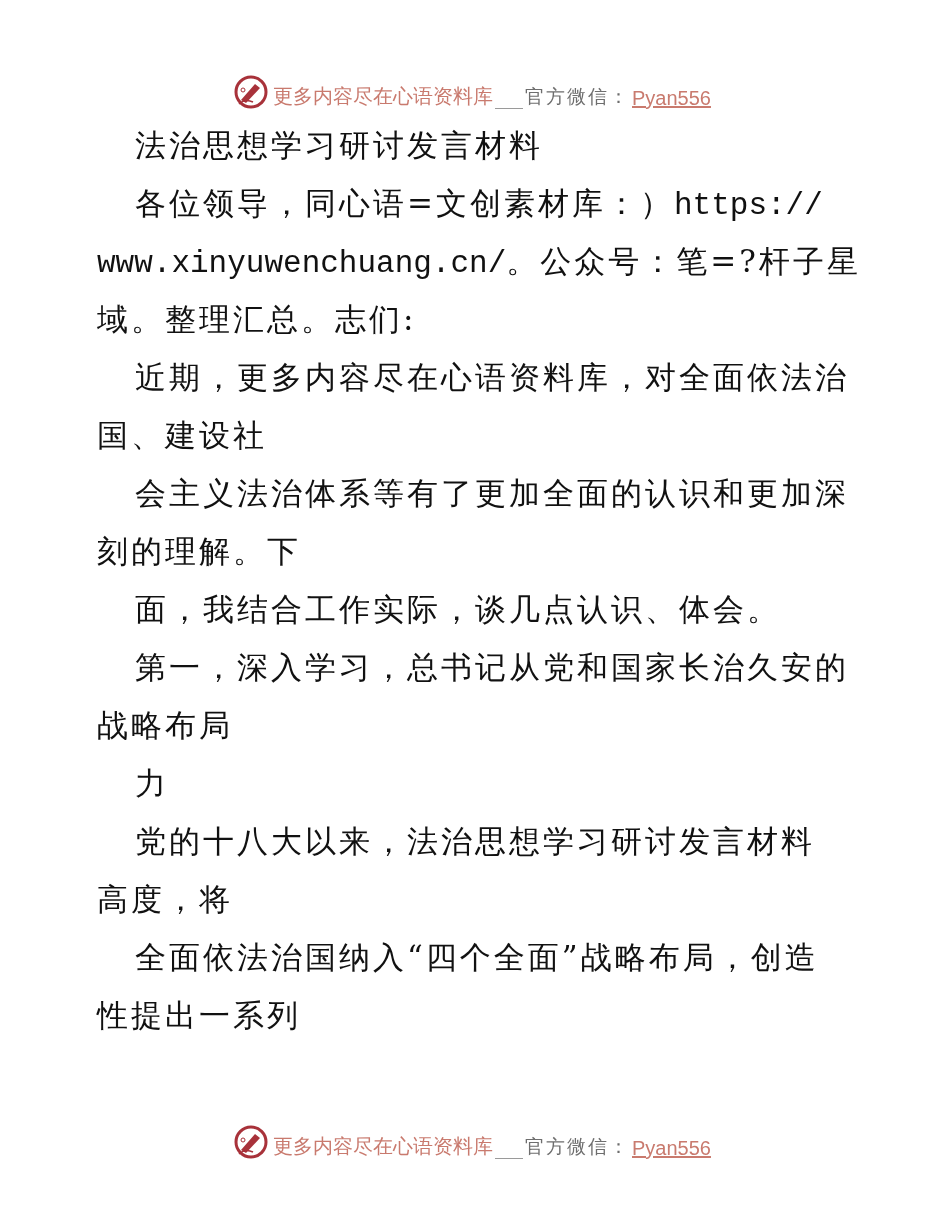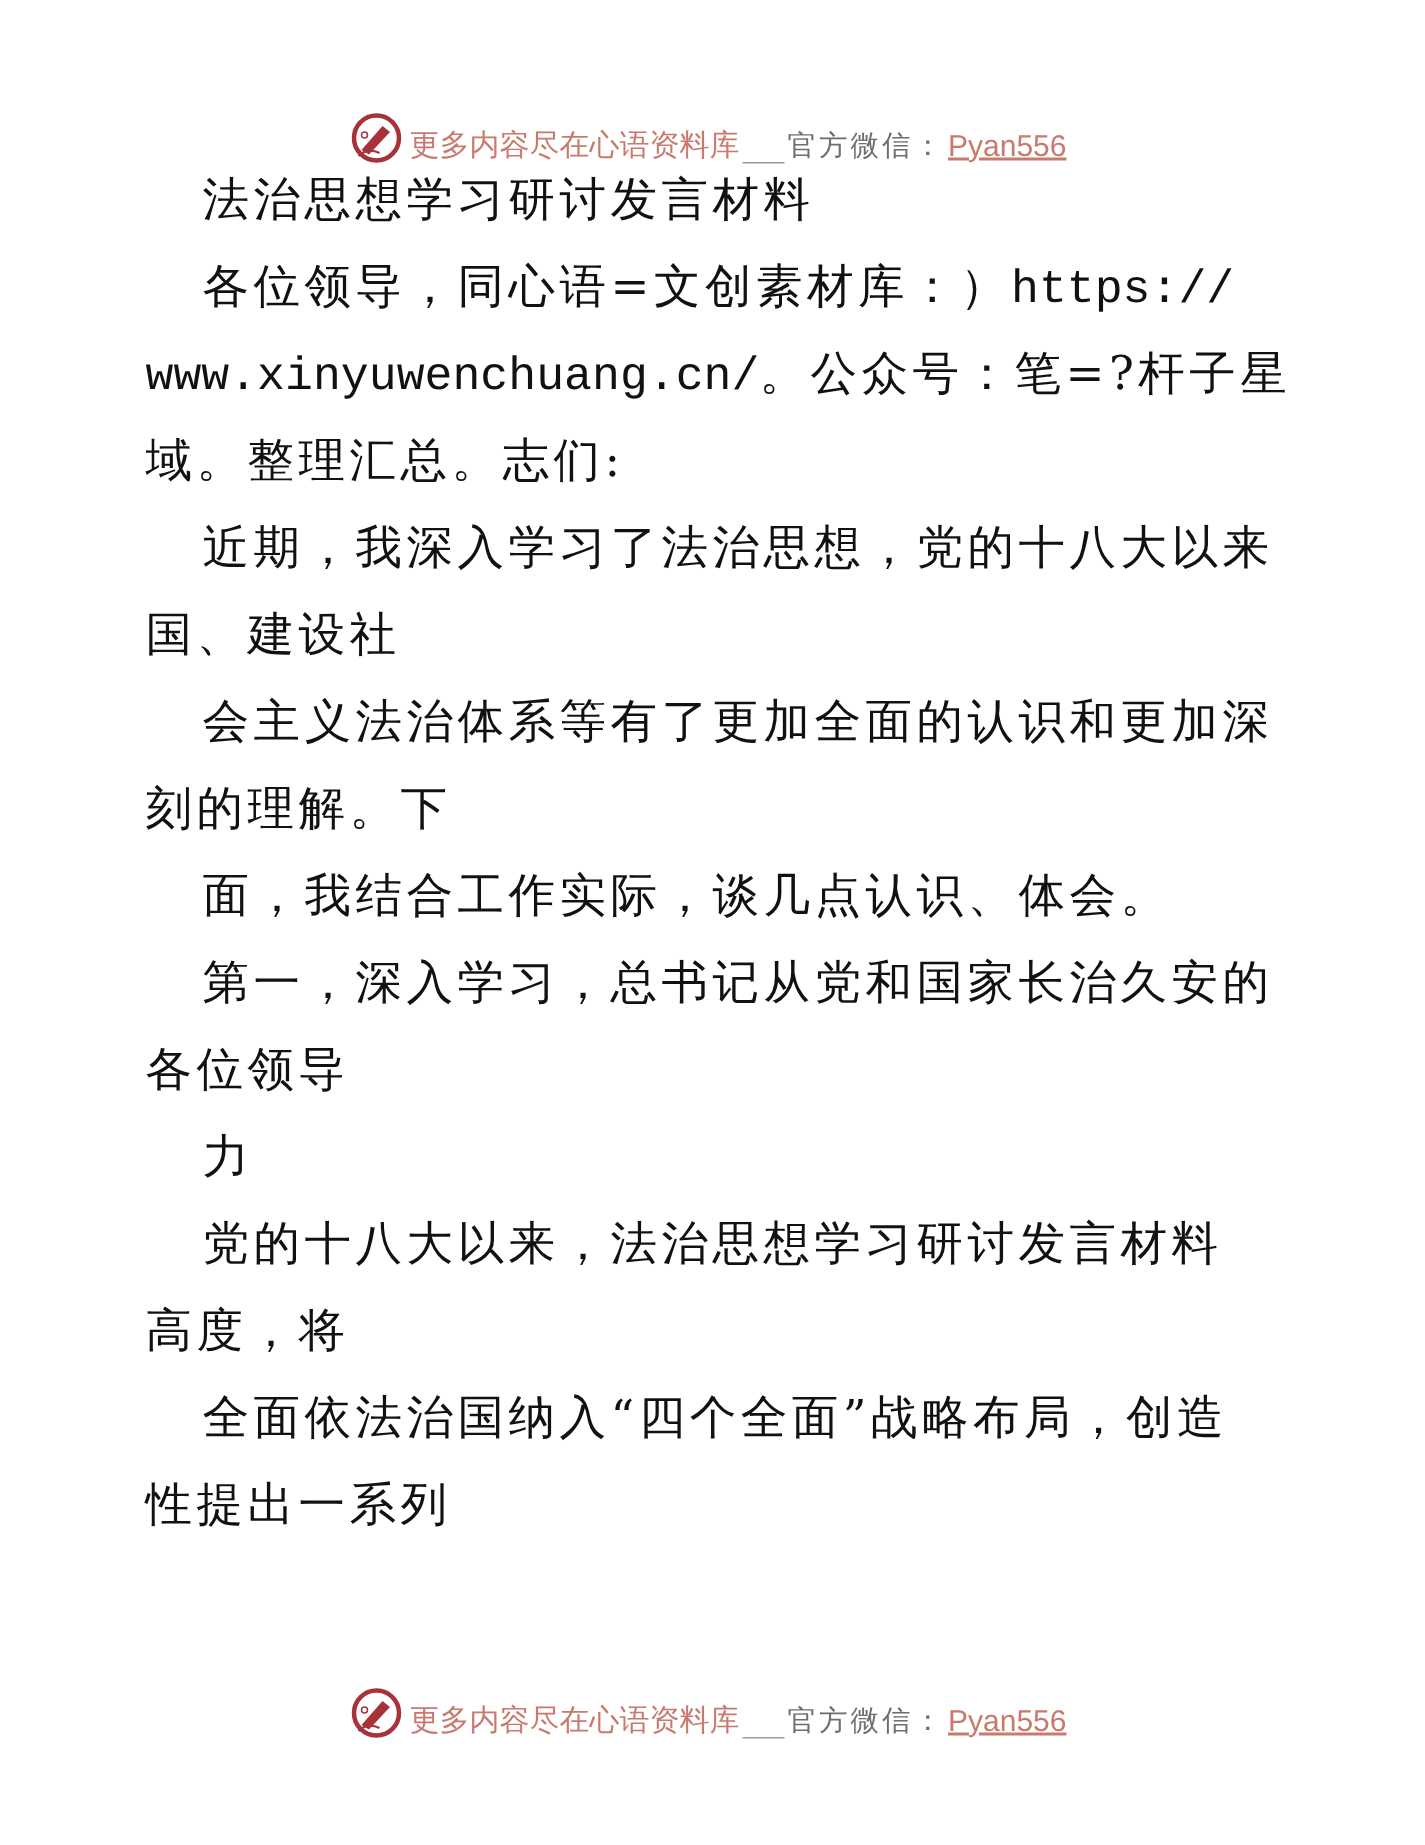--- a/index.html
+++ b/index.html
@@ -56,21 +56,21 @@
     .wm-handle {
       font-family: "Liberation Sans", "DejaVu Sans", sans-serif;
       font-size: 20px;
       color: #c97a6e;
       margin-left: 2px;
       text-decoration: underline;
     }
     .doc-body {
       position: absolute;
       left: 97px;
-      top: 104px;
+      top: 116px;
       width: 760px;
     }
     .line {
       height: 58px;
       line-height: 58px;
       font-size: 31px;
       white-space: nowrap;
       letter-spacing: 3px;
       font-family: "DejaVu Serif", "Liberation Serif", serif;
     }
@@ -96,27 +96,27 @@
   <span class="wm-dash"></span>
   <span class="wm-text-sub">官方微信：</span>
   <span class="wm-handle">Pyan556</span>
 </div>
 
 <div class="doc-body">
   <div class="line indent">法治思想学习研讨发言材料</div>
   <div class="line indent"><span>各位领导，同心语=文创素材库：）</span><span class="mono">https://</span></div>
   <div class="line"><span class="mono">www.xinyuwenchuang.cn/</span><span>。公众号：笔=?杆子星</span></div>
   <div class="line">域。整理汇总。志们:</div>
-  <div class="line indent">近期，我深入学习了法治思想，党的十八大以来</div>
+  <div class="line indent">近期，更多内容尽在心语资料库，对全面依法治</div>
   <div class="line">国、建设社</div>
   <div class="line indent">会主义法治体系等有了更加全面的认识和更加深</div>
   <div class="line">刻的理解。下</div>
   <div class="line indent">面，我结合工作实际，谈几点认识、体会。</div>
   <div class="line indent">第一，深入学习，总书记从党和国家长治久安的</div>
-  <div class="line">各位领导</div>
+  <div class="line">战略布局</div>
   <div class="line indent">力</div>
   <div class="line indent">党的十八大以来，法治思想学习研讨发言材料</div>
   <div class="line">高度，将</div>
   <div class="line indent">全面依法治国纳入“四个全面”战略布局，创造</div>
   <div class="line">性提出一系列</div>
 </div>
 
 <div class="watermark bottom">
   <svg class="wm-logo" viewBox="0 0 36 36">
     <circle cx="18" cy="18" r="15" fill="none" stroke="#a8323a" stroke-width="3"></circle>

